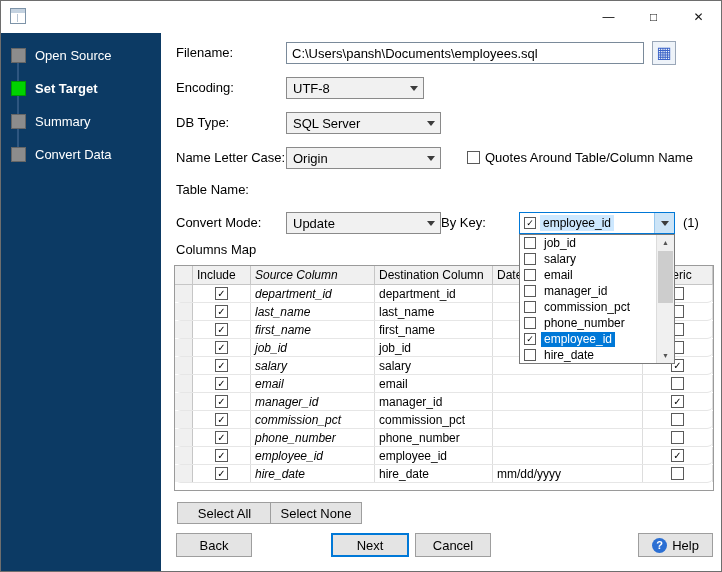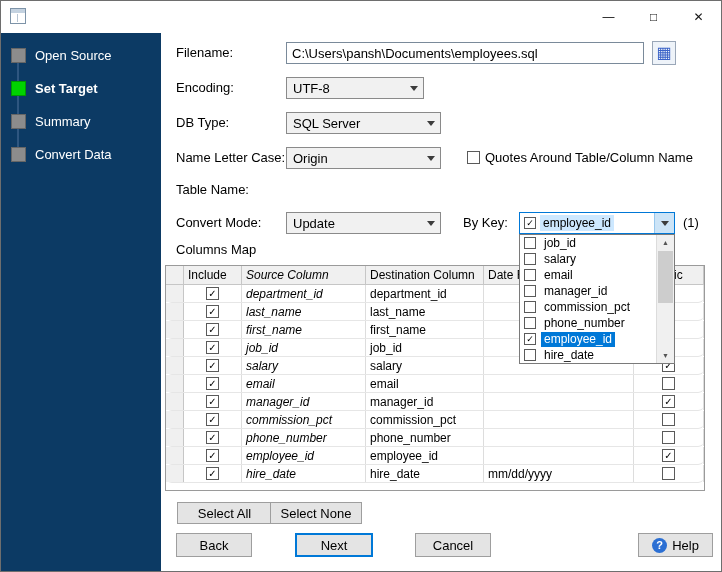--- a/index.html
+++ b/index.html
@@ -49,36 +49,36 @@
   .dl-items{position:absolute;left:0;top:0;right:17px;bottom:0;}
   .dl-item{height:16px;display:flex;align-items:center;gap:5px;padding-left:4px;font-size:12px;}
   .dl-cb{width:12px;height:12px;font-size:9px;}
   .dl-label{padding:0 3px;line-height:15px;white-space:nowrap;}
   .dl-item.selected .dl-label{background:#0078d7;color:#fff;}
   .dl-scroll{position:absolute;right:0;top:0;width:17px;bottom:0;background:#f0f0f0;border-left:1px solid #dcdcdc;}
   .sb-btn{height:15px;display:flex;align-items:center;justify-content:center;font-size:7px;color:#555;}
   .sb-down{position:absolute;bottom:0;left:0;right:0;}
   .sb-thumb{position:absolute;top:16px;left:1px;right:1px;height:52px;background:#cdcdcd;}
   
-  .cmtable{position:absolute;left:164px;top:264px;width:540px;height:226px;box-sizing:border-box;
+  .cmtable{position:absolute;left:173px;top:264px;width:540px;height:226px;box-sizing:border-box;
            border:1px solid #9a9a9a;background:#fff;z-index:1;}
   .cm-header{display:flex;height:18px;border-bottom:1px solid #c6c6c6;font-size:12px;background:#f0f0f0;}
   .cm-row{display:flex;height:17px;border-bottom:1px solid #e6e6e6;font-size:12px;background:#fff;border-radius:6px;}
   .cm-cell{display:flex;align-items:center;padding:0 4px;box-sizing:border-box;border-right:1px solid #ddd;
            overflow:hidden;white-space:nowrap;}
   .hcell{border-right:1px solid #c6c6c6;background:#f0f0f0;}
   .selcell{background:#f0f0f0;border-right:1px solid #c6c6c6;}
   .center{justify-content:center;}
   .w-sel{width:18px;padding:0;} .w-include{width:58px;} .w-source{width:124px;font-style:italic;}
   .w-dest{width:118px;} .w-date{width:150px;} .w-numeric{width:70px;}
   
   .btn{position:absolute;box-sizing:border-box;height:22px;background:#e4e4e4;border:1px solid #9e9e9e;
        display:flex;align-items:center;justify-content:center;font-size:13px;}
   .btn.tall{height:24px;}
-  .btn.next{border:2px solid #0078d7;}
+  .btn.next{border:2px solid #0078d7;margin-left:36px;}
   .help-icon{width:15px;height:15px;border-radius:50%;background:#2b6fd3;color:#fff;font-size:11px;
              font-weight:bold;display:flex;align-items:center;justify-content:center;margin-right:5px;flex:none;}
 </style>
 </head>
 <body>
 
 <div class="win">
 
   <div class="titlebar">
     <span class="app-icon"></span>
@@ -145,21 +145,21 @@
 
   <span class="flabel" style="left:175px;top:181px">Table Name:</span>
 
   <span class="flabel" style="left:175px;top:214px">Convert Mode:</span>
   <div class="combo" style="left:285px;top:211px;width:155px">
     <span>Update</span>
     <span class="arrowzone">
         <span class="tri"></span>
       </span>
   </div>
-  <span class="flabel" style="left:462px;top:214px">By Key:</span>
+  <span class="flabel" style="left:440px;top:214px">By Key:</span>
   <div class="keycombo" style="left:518px;top:211px;width:156px">
     <span class="cb dl-cb on"></span>
     <span class="key-val">employee_id</span>
     <span class="arrowzone blue">
         <span class="tri"></span>
       </span>
   </div>
   <span class="flabel" style="left:682px;top:214px">(1)</span>
 
   <div class="droplist">

